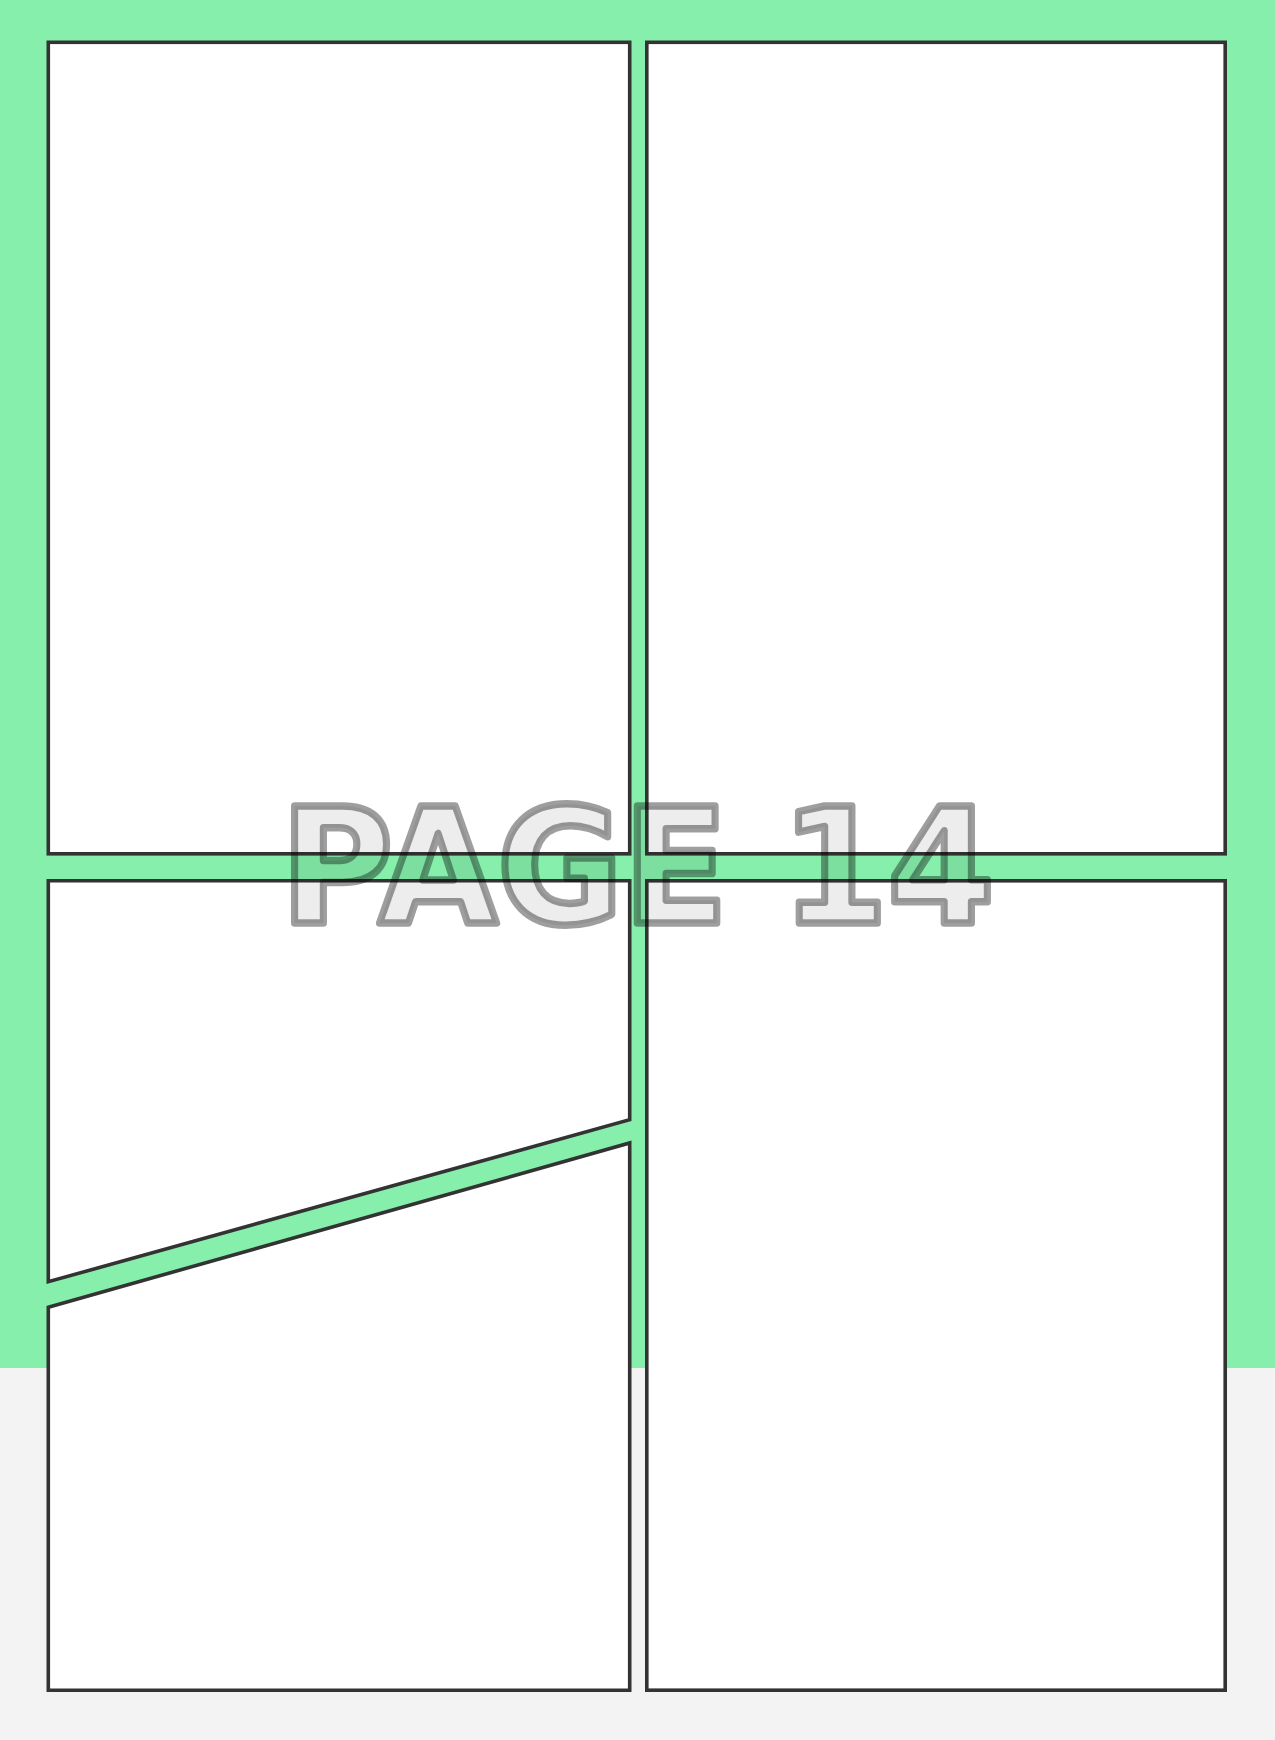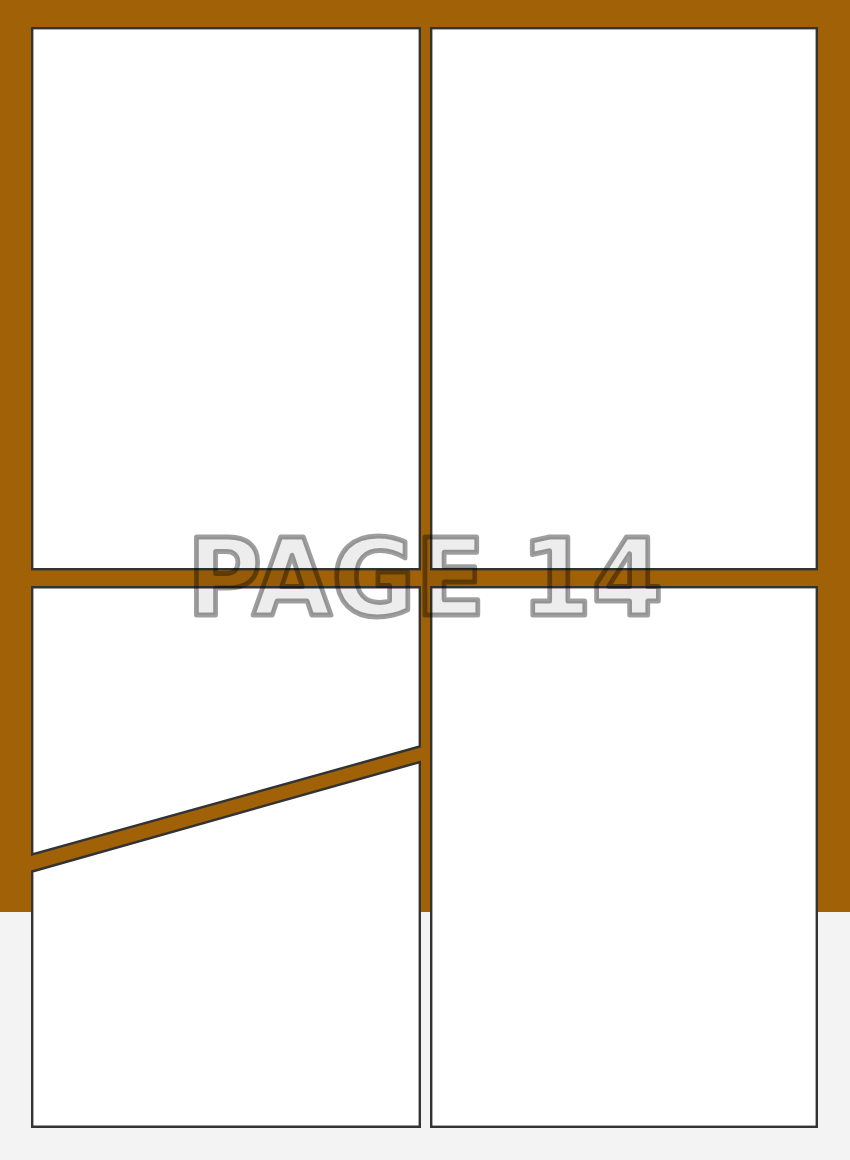--- a/index.html
+++ b/index.html
@@ -10,21 +10,21 @@
     width: 850px;
     height: 1160px;
     background: #f3f3f3;
     overflow: hidden;
     font-family: "DejaVu Sans", "Liberation Sans", sans-serif;
   }
   .page {
     position: relative;
     width: 850px;
     height: 912px;
-    background: #a16207;
+    background: #86efac;
   }
   .page svg {
     position: absolute;
     top: 0;
     left: 0;
     display: block;
   }
   .panel {
     stroke: #333333;
     stroke-width: 2.4;

